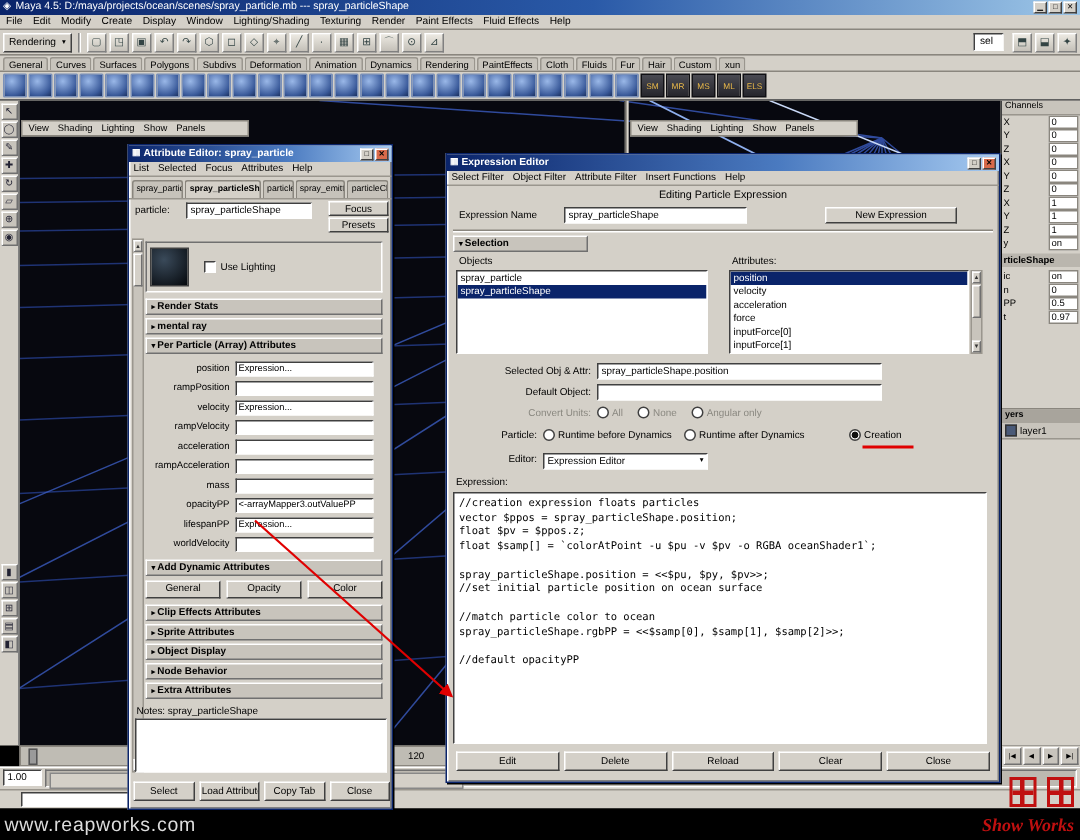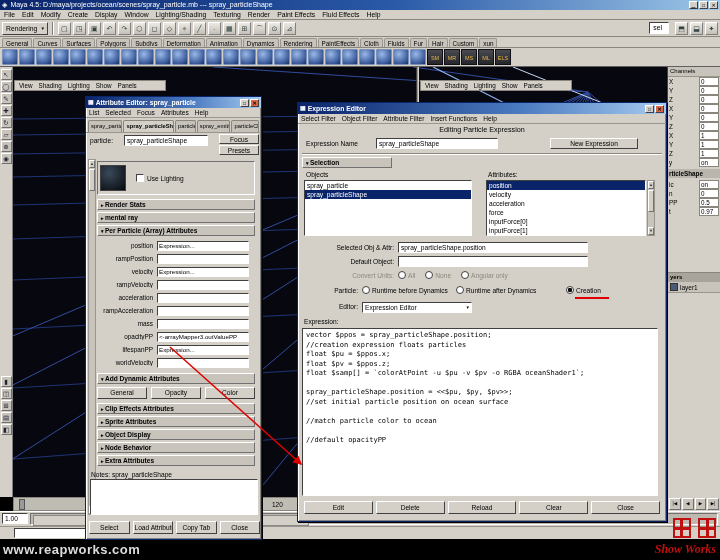--- a/index.html
+++ b/index.html
@@ -51,21 +51,21 @@
 .tl-tick{position:absolute;font-size:6.5px;top:3px}
 .transport{position:absolute;left:668px;top:497px;width:52px;height:14px;display:flex;gap:1px;background:#d4d0c8;padding:1px;z-index:2}
 .tpb{flex:1;font-size:4.5px;line-height:10px;text-align:center;background:#c8c4bc;border:1px solid;border-color:#fff #707070 #707070 #fff;white-space:nowrap;overflow:hidden}
 .range{position:absolute;left:0;top:511px;width:720px;height:15px;background:#d4d0c8;border-top:1px solid #fff;display:flex;gap:2px;padding:1px 2px;z-index:1}
 .rfld{width:26px;height:11px;flex:none}
 .rbar{flex:1;background:#bdb9b1;border:1px solid;border-color:#707070 #fff #fff #707070;position:relative}
 .rbar::after{content:"";position:absolute;left:2px;top:1px;width:40%;height:9px;background:#d4d0c8;border:1px solid #888}
 .cmdline{position:absolute;left:0;top:526px;width:720px;height:13px;background:#d4d0c8;border-top:1px solid #9a968e;z-index:1}
 .cmdinput{position:absolute;left:14px;top:1px;width:180px;height:10px}
 .bottombar{position:absolute;left:0;top:539px;width:720px;height:21px;background:#000;z-index:6}
-.watermark{position:absolute;left:3px;top:3px;font-size:13px;font-weight:bold;color:#dcdcdc;letter-spacing:.5px}
+.watermark{position:absolute;left:3px;top:3px;font-size:13px;font-weight:normal;color:#dcdcdc;letter-spacing:.5px}
 .logo{position:absolute;right:4px;top:518px;z-index:45;text-align:right;width:110px}
 .lg1,.lg2{display:inline-block;width:18px;height:20px;border:2px solid #c01010;background:linear-gradient(#c01010,#c01010) 50% 0/3px 100% no-repeat,linear-gradient(#c01010,#c01010) 0 50%/100% 3px no-repeat;margin-left:3px}
 .lcap{color:#c01010;font:bold italic 12px "Liberation Serif",serif}
 
 .w{position:absolute;background:#d4d0c8;border:1px solid #0a246a;box-shadow:1px 1px 0 #000,inset 1px 1px 0 #fff,inset -1px -1px 0 #808080}
 .ae{left:85px;top:96px;width:177px;height:444px;z-index:20}
 .ee{left:297px;top:102px;width:370px;height:420px;z-index:25}
 .wtb{height:11px;background:linear-gradient(90deg,#0a246a,#4a7ac0 60%,#a6caf0);color:#fff;font-weight:bold;font-size:6.8px;line-height:11px;padding:0 2px;display:flex;align-items:center;gap:2px;white-space:nowrap;overflow:hidden}
 .wtb-icon{font-size:6px}
 .wmenu{height:10px;display:flex;gap:6px;font-size:6.6px;line-height:10px;padding:0 3px;border-bottom:1px solid #9a968e;white-space:nowrap;overflow:hidden}
@@ -619,30 +619,30 @@
     <div class="p red-underline" style="left:277px;top:194px;width:34px"></div>
     <span class="p lbl2 r" style="left:4px;top:198px;width:56px">Editor:</span>
     <span class="p fld ddfld" style="left:64px;top:199px;width:110px;height:11px">
       <span>Expression Editor</span>
       <span class="dd-arr">▾</span>
     </span>
     <span class="p lbl2" style="left:6px;top:213px">Expression:</span>
     <div class="p code" style="left:4px;top:225px;width:356px;height:168px">
       <div>
 
-      <div class="codeline">vector $ppos = spray_particleShape.position;</div>
-          <div class="codeline">//creation expression floats particles</div>
-          <div class="codeline">float $pu = $ppos.x;</div>
+      <div class="codeline">//creation expression floats particles</div>
+          <div class="codeline">vector $ppos = spray_particleShape.position;</div>
           <div class="codeline">float $pv = $ppos.z;</div>
           <div class="codeline">float $samp[] = `colorAtPoint -u $pu -v $pv -o RGBA oceanShader1`;</div>
           <div class="codeline"></div>
           <div class="codeline">spray_particleShape.position = &lt;&lt;$pu, $py, $pv&gt;&gt;;</div>
           <div class="codeline">//set initial particle position on ocean surface</div>
           <div class="codeline"></div>
           <div class="codeline">//match particle color to ocean</div>
+          <div class="codeline">spray_particleShape.rgbPP = &lt;&lt;$samp[0], $samp[1], $samp[2]&gt;&gt;;</div>
           <div class="codeline"></div>
           <div class="codeline">//default opacityPP</div>
         </div>
     </div>
     <div class="p wfooter eef" style="left:6px;top:398px;width:356px">
 
     <span class="btn fbtn">Edit</span>
         <span class="btn fbtn">Delete</span>
         <span class="btn fbtn">Reload</span>
         <span class="btn fbtn">Clear</span>

